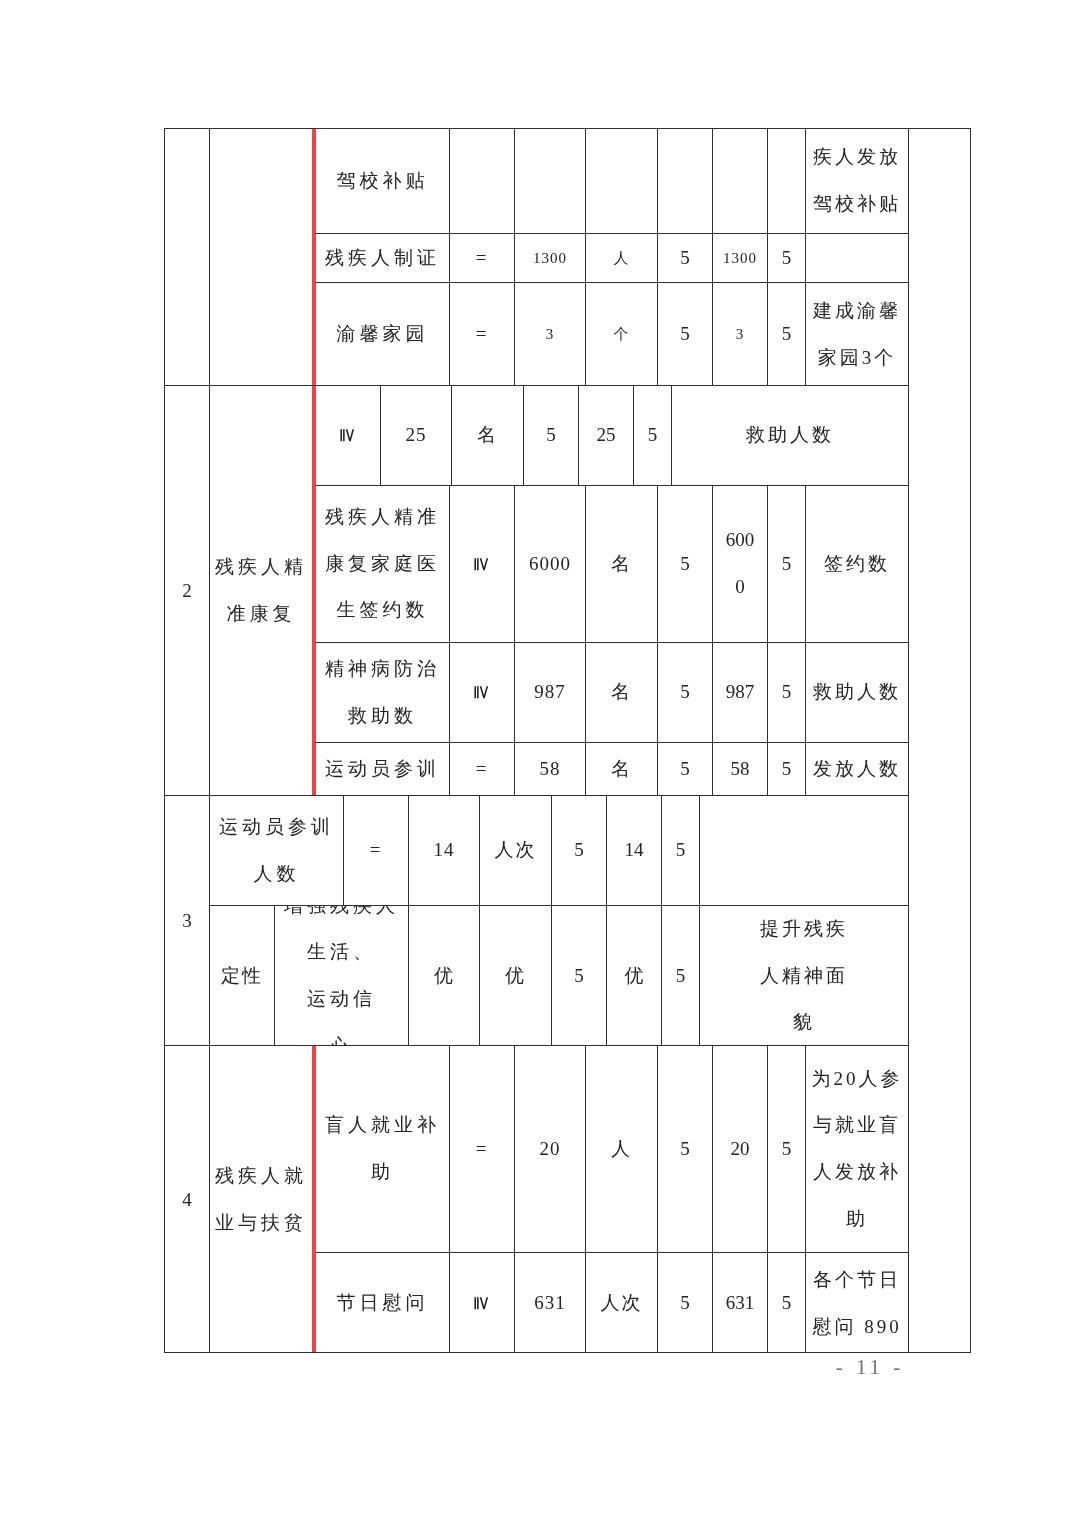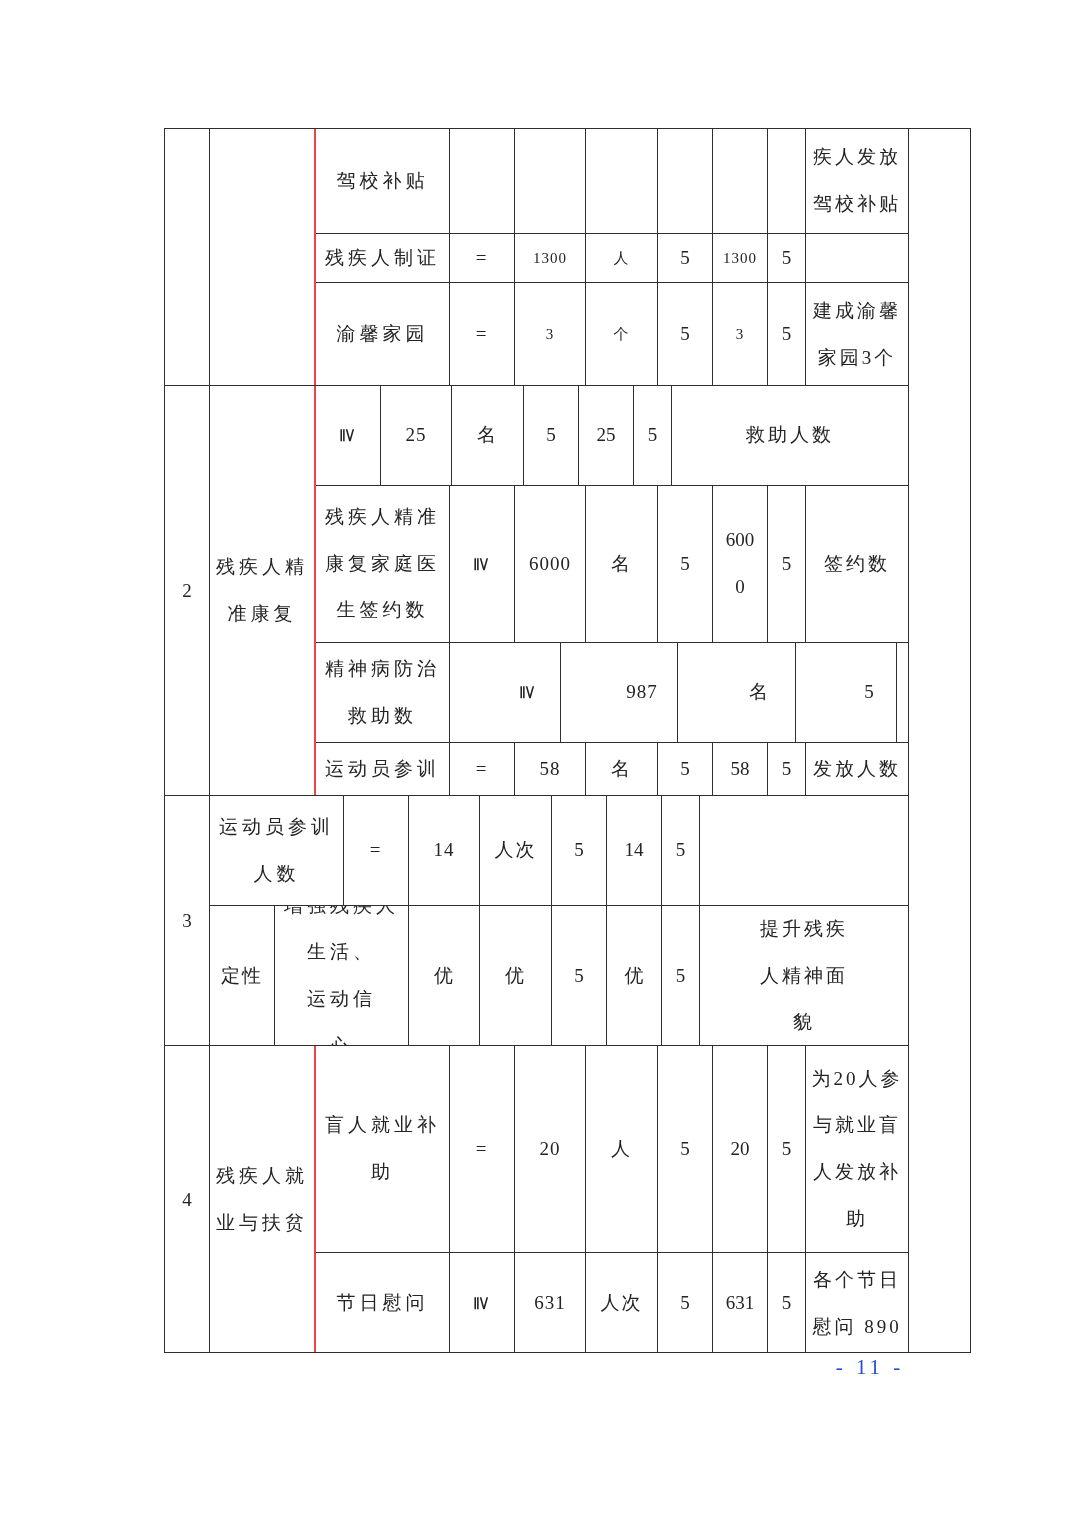--- a/index.html
+++ b/index.html
@@ -13,21 +13,21 @@
     border:1px solid #2f2f2f;display:flex;flex-direction:column;
     box-sizing:border-box;overflow:hidden;
   }
   .sec{display:flex;flex:0 0 auto;border-bottom:1px solid #2f2f2f;box-sizing:border-box;overflow:hidden;}
   .sec:last-child{border-bottom:none;}
   .seq{
     flex:0 0 45px;border-right:1px solid #2f2f2f;box-sizing:border-box;
     display:flex;align-items:center;justify-content:center;font-size:19px;
   }
   .cat{
-    flex:0 0 106px;border-right:2px solid #ef4444;box-sizing:border-box;
+    flex:0 0 106px;border-right:4px solid #ef4444;box-sizing:border-box;
     display:flex;align-items:center;justify-content:center;text-align:center;
     white-space:pre-line;word-break:keep-all;line-height:2.45;font-size:19px;letter-spacing:4px;
     padding:0 4px;overflow:hidden;
   }
   .rows{flex:1 1 auto;display:flex;flex-direction:column;overflow:hidden;}
   .row{display:flex;flex:0 0 auto;border-bottom:1px solid #2f2f2f;box-sizing:border-box;overflow:hidden;}
   .row:last-child{border-bottom:none;}
   .c{
     border-right:1px solid #2f2f2f;box-sizing:border-box;
     display:flex;align-items:center;justify-content:center;text-align:center;
@@ -42,21 +42,21 @@
   .c-score{flex:0 0 38px;}
   .c-note{flex:1 1 auto;border-right:none;letter-spacing:3px;padding:0 5px;}
   .small .c-target,.small .c-unit,.small .c-actual{font-size:15px;letter-spacing:1px;}
   .op-gte{display:inline-block;transform:rotate(90deg);letter-spacing:0;}
   .extra{
     position:absolute;left:909px;top:128px;width:62px;height:1225px;
     border:1px solid #2f2f2f;border-left:none;box-sizing:border-box;background:#ffffff;
   }
   .pagenum{
     position:absolute;left:818px;top:1355px;width:104px;text-align:center;
-    font-size:21px;letter-spacing:4px;color:#1d4ed8;
+    font-size:21px;letter-spacing:4px;color:#737373;
   }
 </style>
 </head>
 <body>
 
 <div class="page">
   <div class="tbl" id="tbl">
       <div class="sec" style="height: 257px;">
         <div class="seq"></div>
         <div class="cat"></div>
@@ -115,21 +115,21 @@
 生签约数</div>
             <div class="c c-op"><span class="op-gte">≧</span></div>
             <div class="c c-target">6000</div>
             <div class="c c-unit">名</div>
             <div class="c c-weight">5</div>
             <div class="c c-actual">600
 0</div>
             <div class="c c-score">5</div>
             <div class="c c-note">签约数</div>
           </div>
-          <div class="row" style="height: 100px; gap: 46px;">
+          <div class="row" style="height: 100px;">
             <div class="c c-name">精神病防治
 救助数</div>
             <div class="c c-op"><span class="op-gte">≧</span></div>
             <div class="c c-target">987</div>
             <div class="c c-unit">名</div>
             <div class="c c-weight">5</div>
             <div class="c c-actual">987</div>
             <div class="c c-score">5</div>
             <div class="c c-note">救助人数</div>
           </div>

